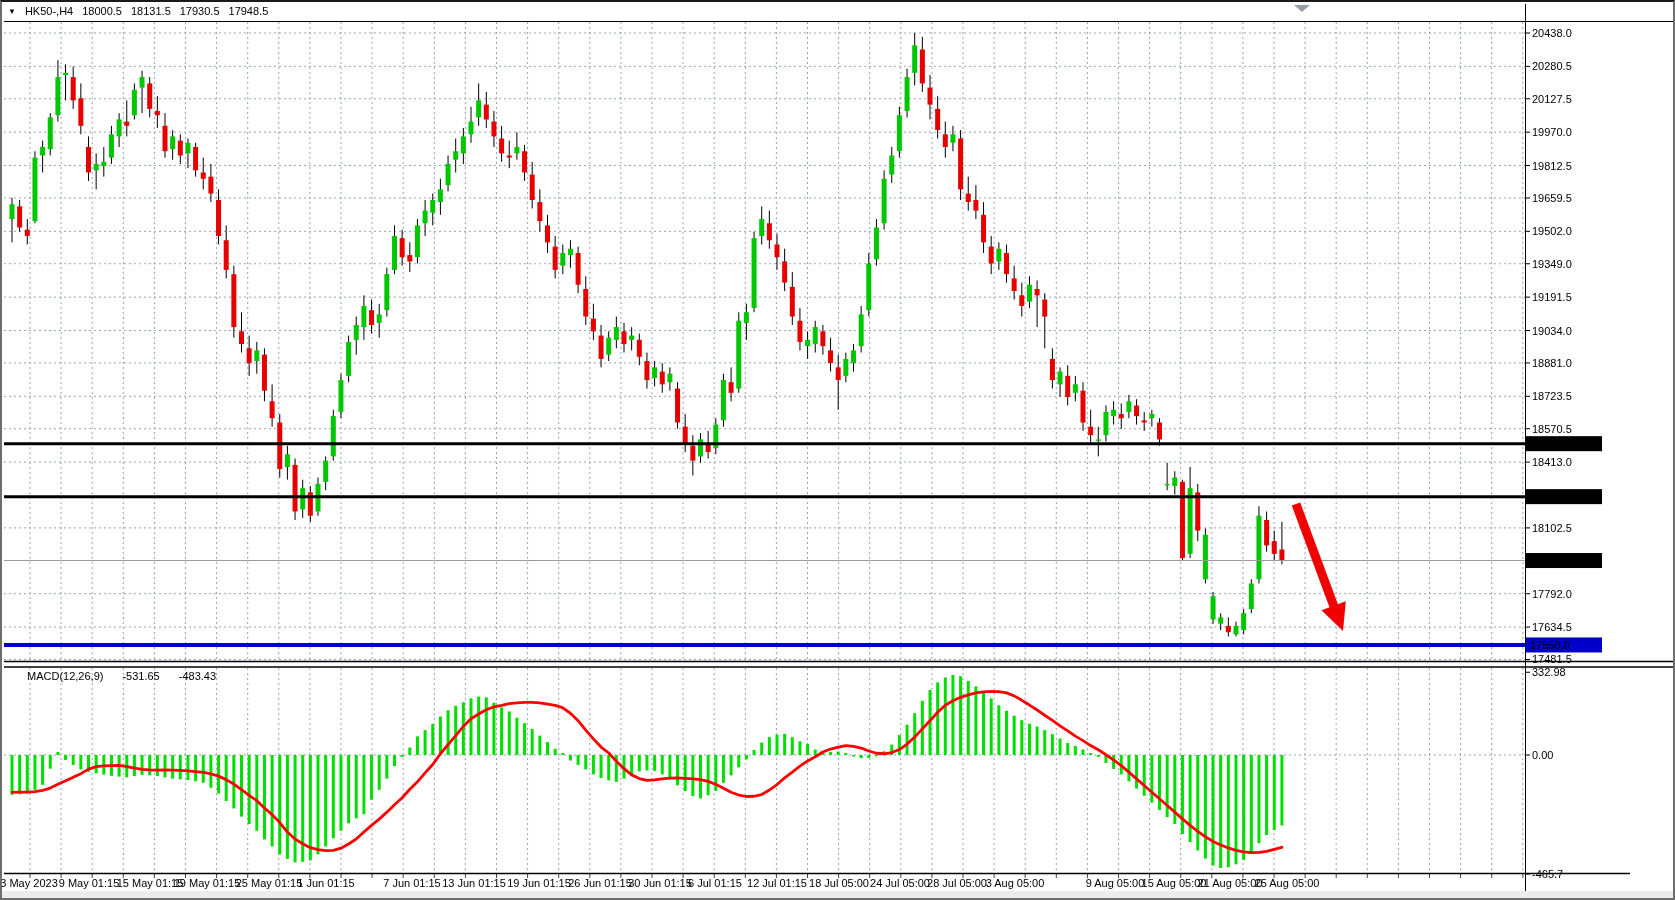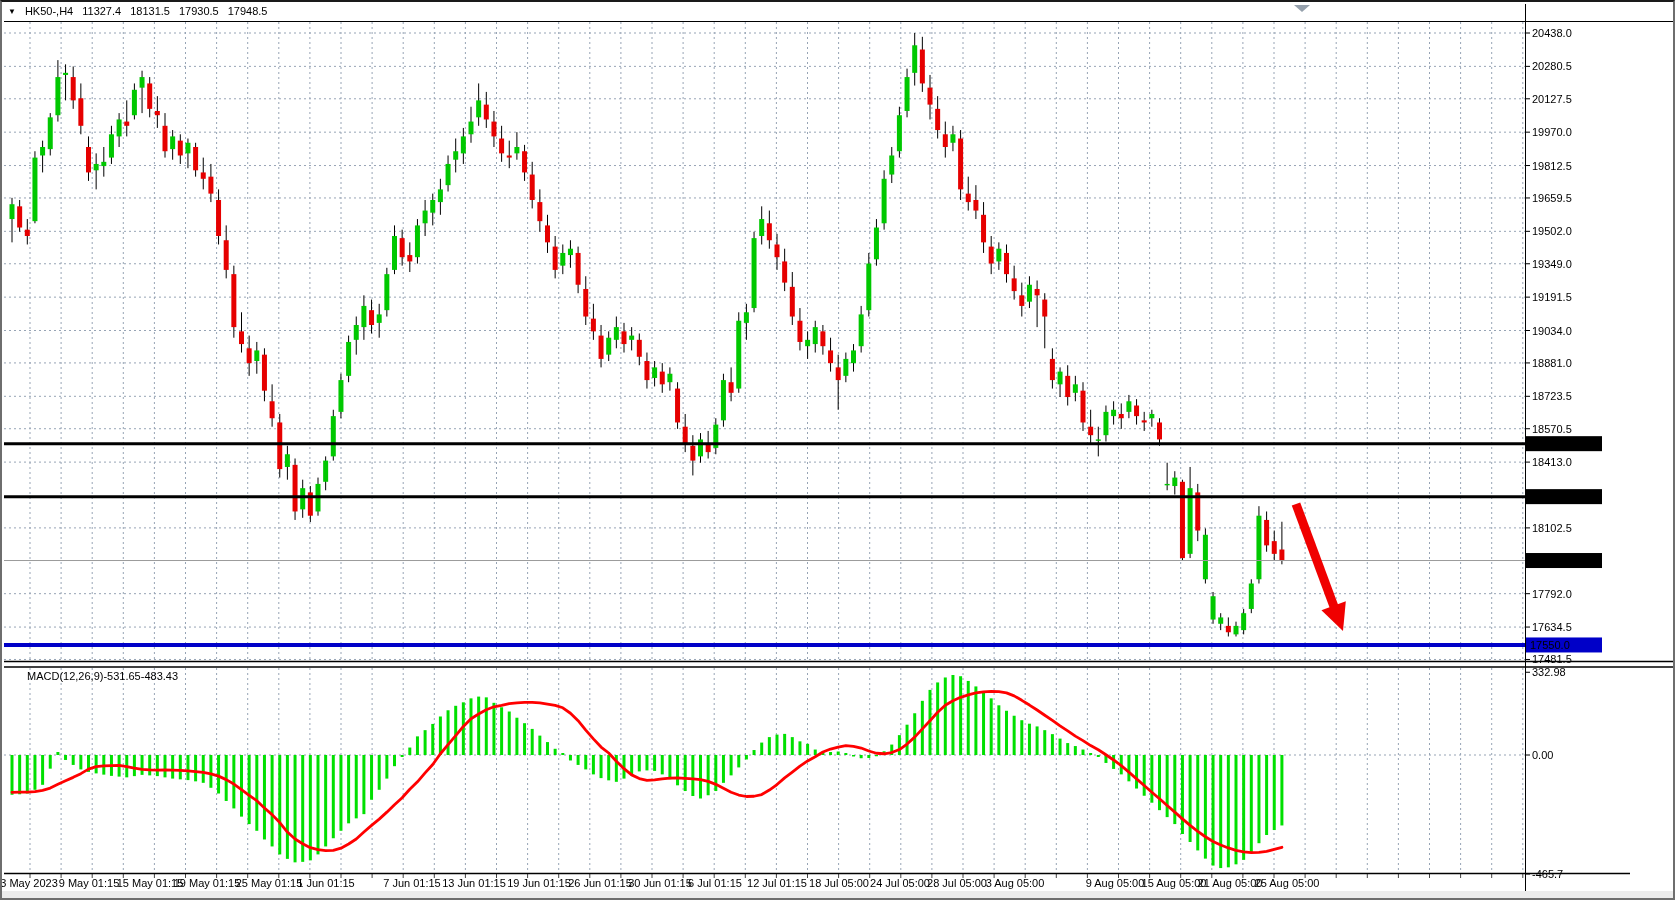--- a/index.html
+++ b/index.html
@@ -6,21 +6,21 @@
   .window{
     position:relative;width:1675px;height:900px;background:#ffffff;
     box-sizing:border-box;border:2px solid #6e6e6e;border-top-color:#1a1a1a;
     font-family:"Liberation Sans",sans-serif;overflow:hidden;
   }
   svg{position:absolute;left:0;top:0;}
   svg text{font-family:"Liberation Sans",sans-serif;font-size:11px;fill:#000;}
   .overlay{position:absolute;font-size:11px;color:#000;white-space:nowrap;z-index:5;}
   .hdr{left:6px;top:3px;display:flex;gap:9px;align-items:center;}
   .hdr .dd{font-size:8px;cursor:pointer;}
-  .macdlab{left:7px;top:668px;display:flex;gap:0;padding-left:18px;}
+  .macdlab{left:7px;top:668px;display:flex;gap:19px;padding-left:18px;}
 </style>
 </head>
 <body>
 
 <div class="window">
   <svg id="cv" width="1675" height="900">
       <rect x="0" y="0" width="1675" height="900" fill="#FFFFFF"></rect>
       <rect x="0" y="889" width="1675" height="11" fill="#ececec"></rect>
       <line x1="28" y1="20" x2="28" y2="659" stroke="#97A4B5" stroke-width="1" stroke-dasharray="2,3"></line>
       <line x1="28" y1="666" x2="28" y2="871" stroke="#97A4B5" stroke-width="1" stroke-dasharray="2,3"></line>
@@ -775,21 +775,21 @@
       <text x="1228" y="885" text-anchor="middle">21 Aug 05:00</text>
       <text x="1285" y="885" text-anchor="middle">25 Aug 05:00</text>
       <polygon points="1292,3 1308,3 1300,10" fill="#95A0AC"></polygon>
       <line x1="1294" y1="502" x2="1333.7114494788827" y2="609.3054060386835" stroke="#F00000" stroke-width="9"></line>
       <polygon points="1341,629 1319.4371149729868,608.1903390389989 1343.820897972712,599.1664193461872" fill="#F00000"></polygon>
     </svg>
 
   <div class="overlay hdr">
     <span class="dd">▼</span>
     <span>HK50-,H4</span>
-    <span>11327.4</span>
+    <span>18000.5</span>
     <span>18131.5</span>
     <span>17930.5</span>
     <span>17948.5</span>
   </div>
 
   <div class="overlay macdlab">
     <span>MACD(12,26,9)</span>
     <span>-531.65</span>
     <span>-483.43</span>
   </div>

